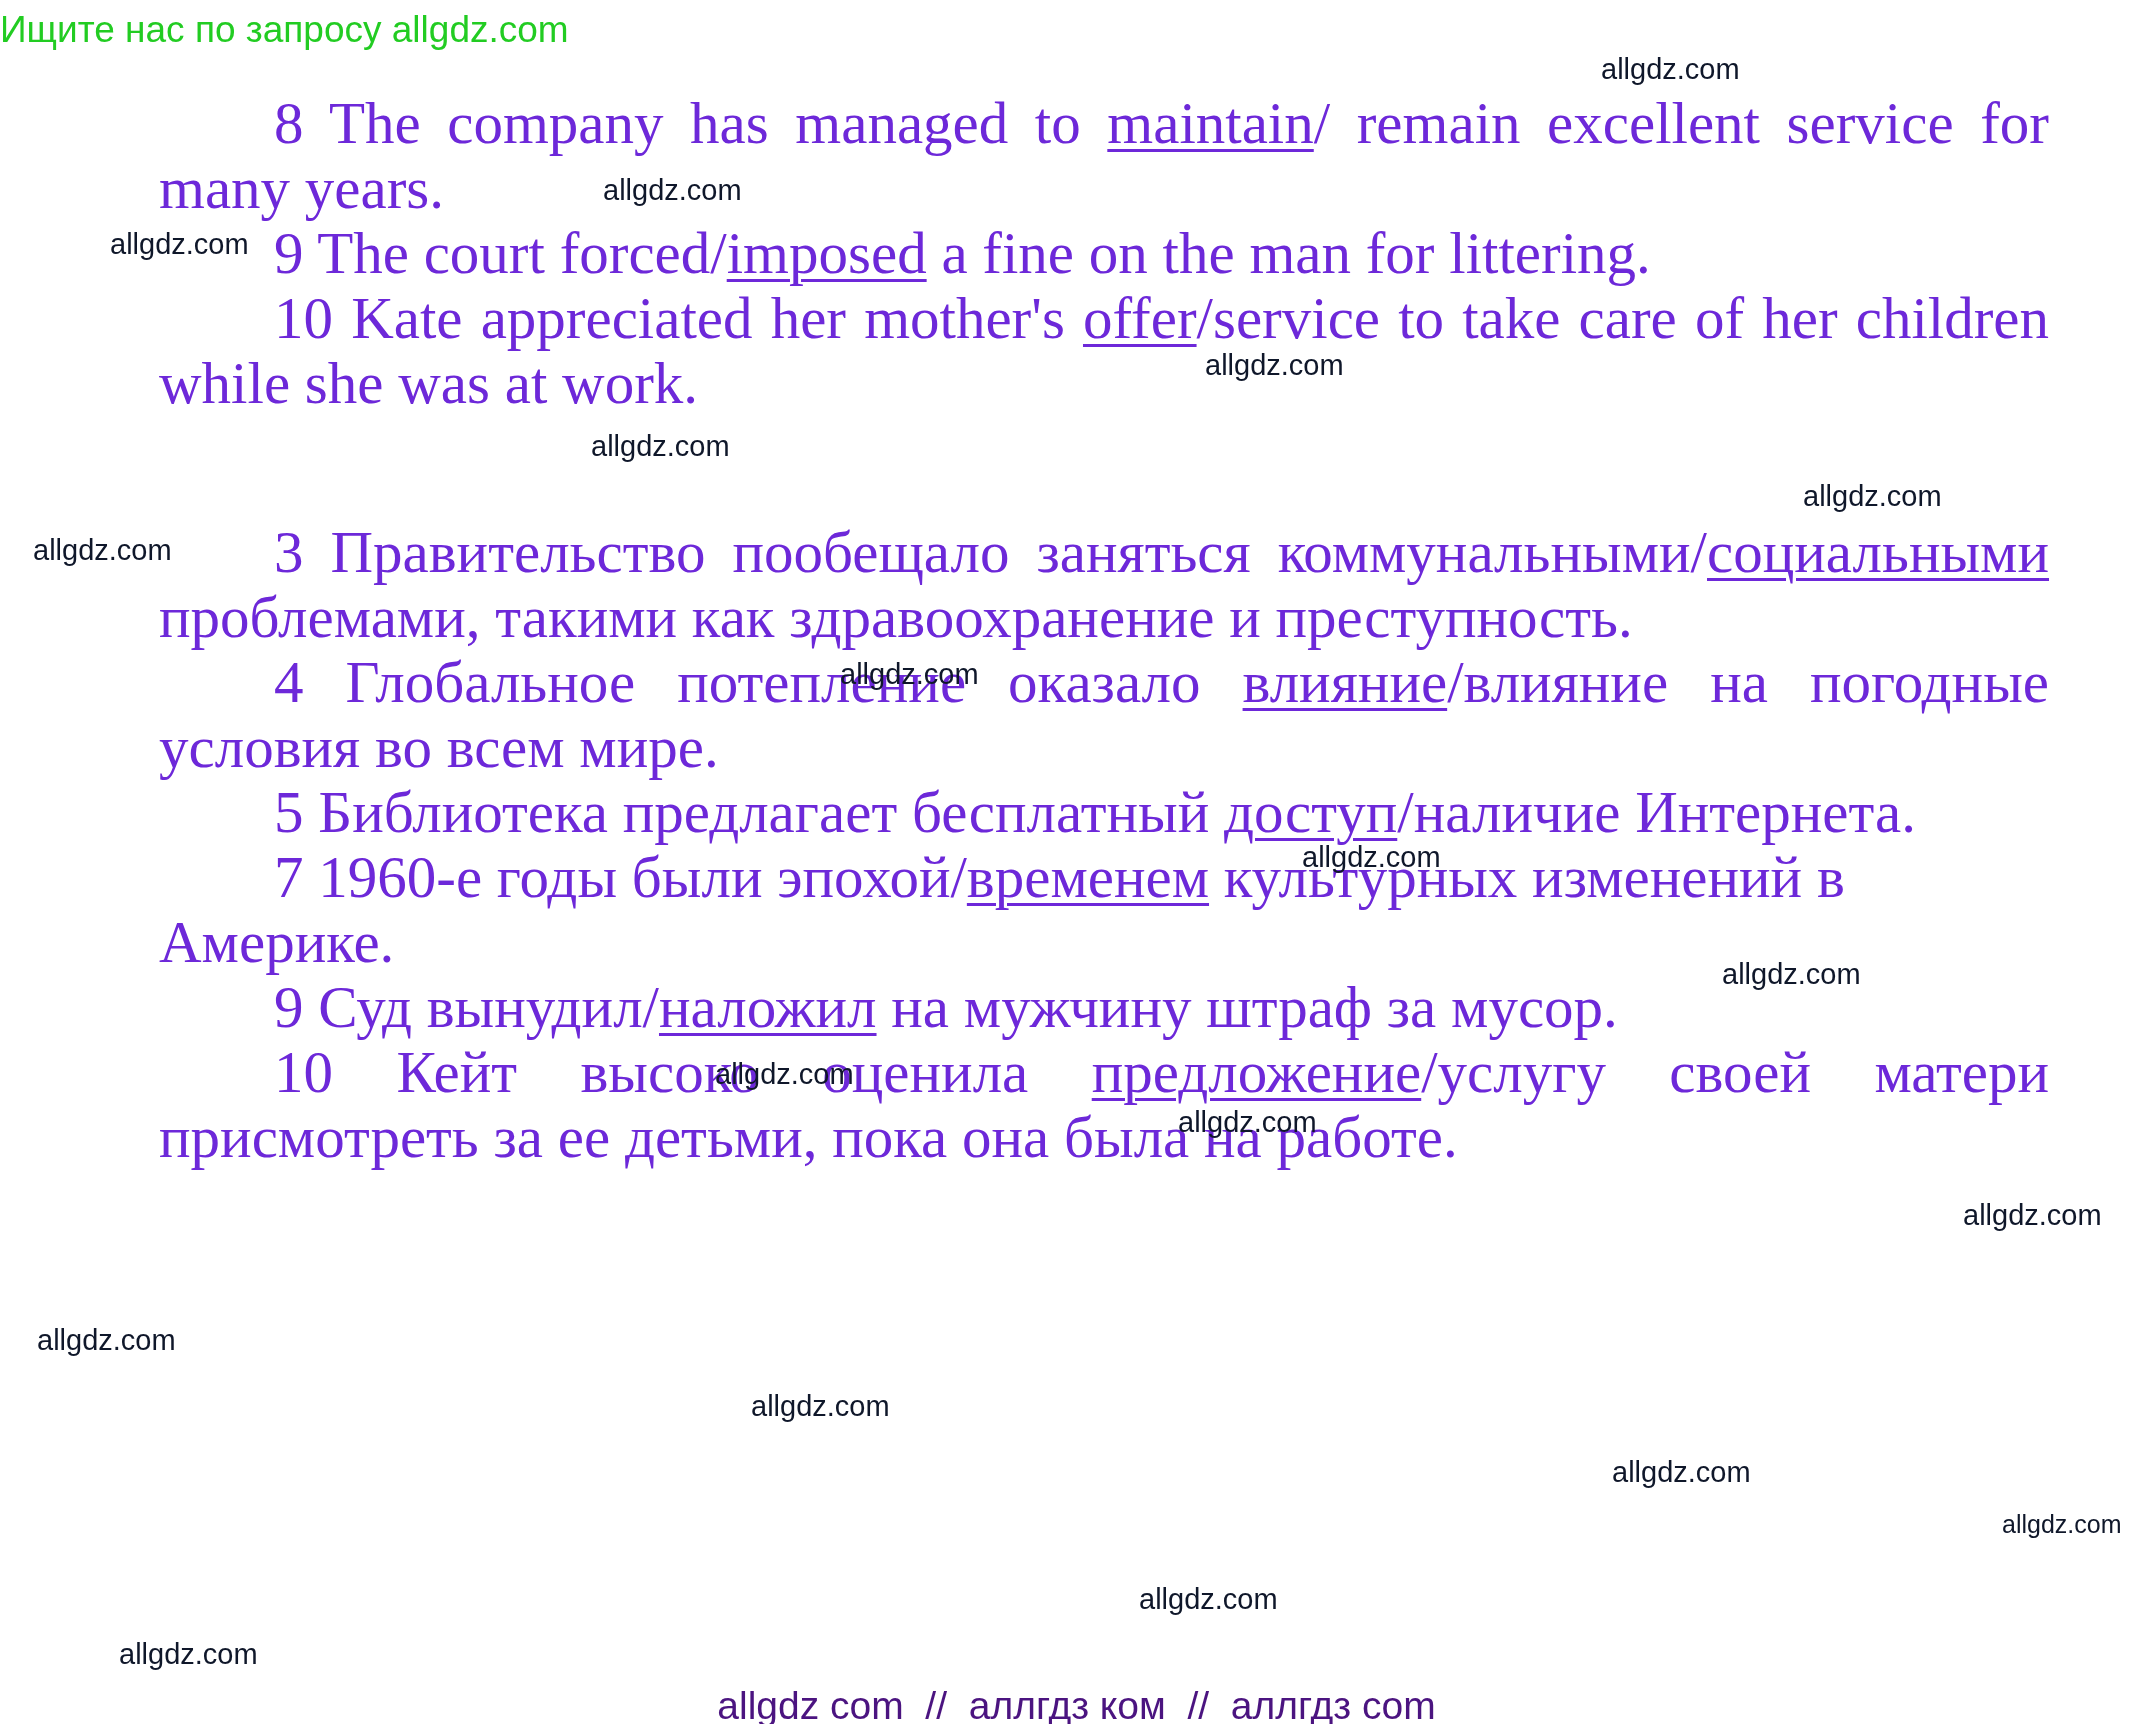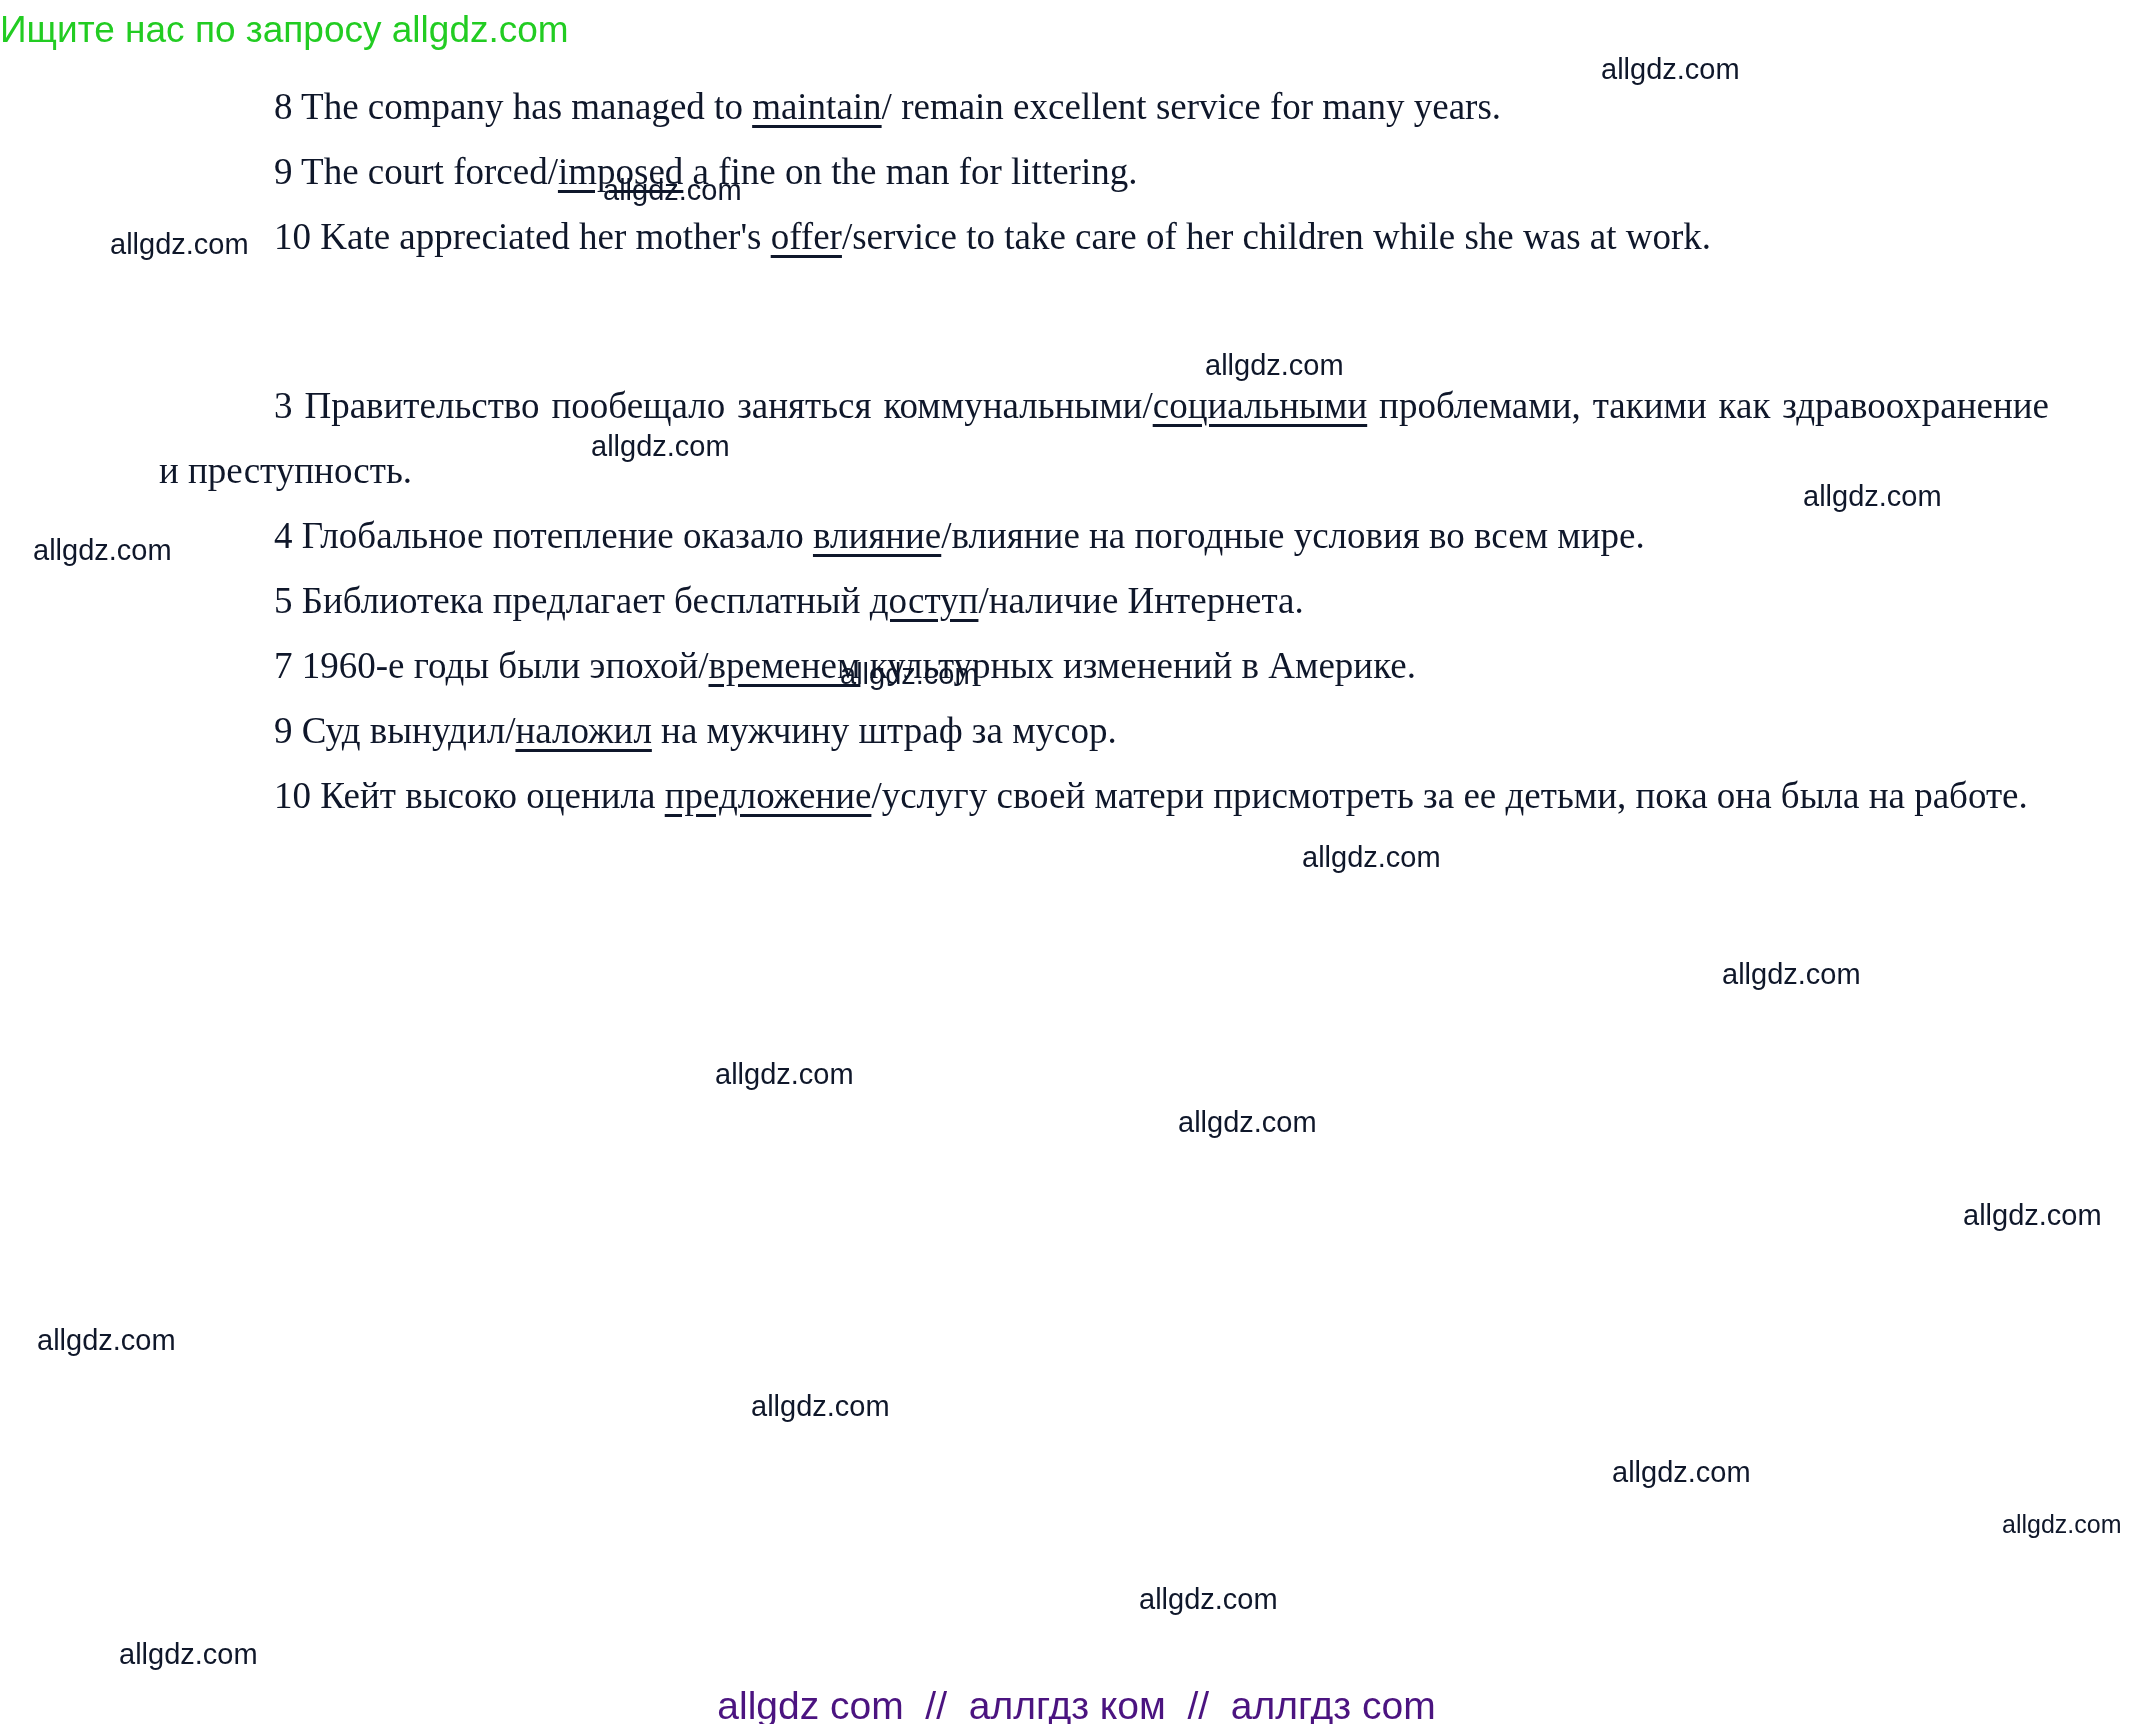--- a/index.html
+++ b/index.html
@@ -1,20 +1,20 @@
 <!DOCTYPE html>
 <html><head>
 <meta charset="utf-8">
 <style>
   html,body{margin:0;padding:0;background:#fff;}
   body{width:2153px;height:1724px;position:relative;overflow:hidden;}
   .top-banner{position:absolute;top:0;left:0;width:2088px;text-align:left;
     font-family:"Liberation Sans",sans-serif;font-size:37px;color:#22cc22;line-height:44px;margin-top:8px;}
-  .doc{position:absolute;left:159px;width:1890px;top:74px;
-    font-family:"Liberation Serif",serif;font-size:37px;line-height:65px;color:#0f172a;}
+  .doc{position:absolute;left:159px;width:1890px;top:91px;
+    font-family:"Liberation Serif",serif;font-size:59px;line-height:65px;color:#6d28d9;}
   .p{text-indent:115px;text-align:justify;margin:0;}
   .p.last-left{text-align:left;}
   .heading{font-weight:bold;margin:0;padding-left:115px;line-height:65px;}
   .gap1{height:52px;}
   .gap2{height:52px;}
   u{text-decoration:underline;text-decoration-thickness:2.9px;text-underline-offset:5.8px;}
   .wm{position:absolute;font-family:"Liberation Sans",sans-serif;font-size:29px;color:#0f172a;line-height:33px;white-space:nowrap;}
   .footer{position:absolute;top:1684px;left:0;width:2153px;text-align:center;
     font-family:"Liberation Sans",sans-serif;font-size:39px;color:#4b1480;white-space:pre;}
 </style>

